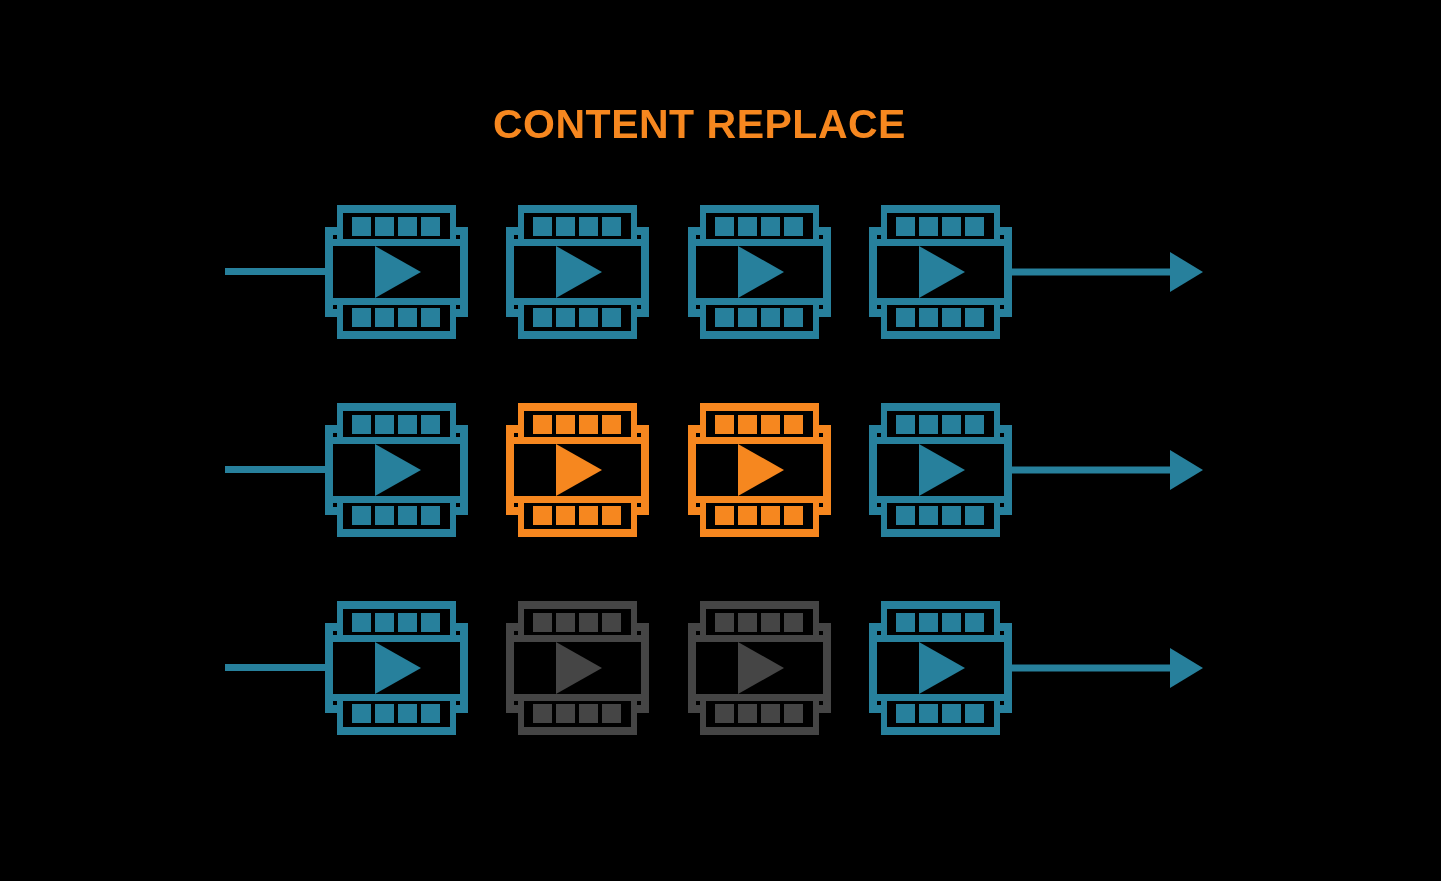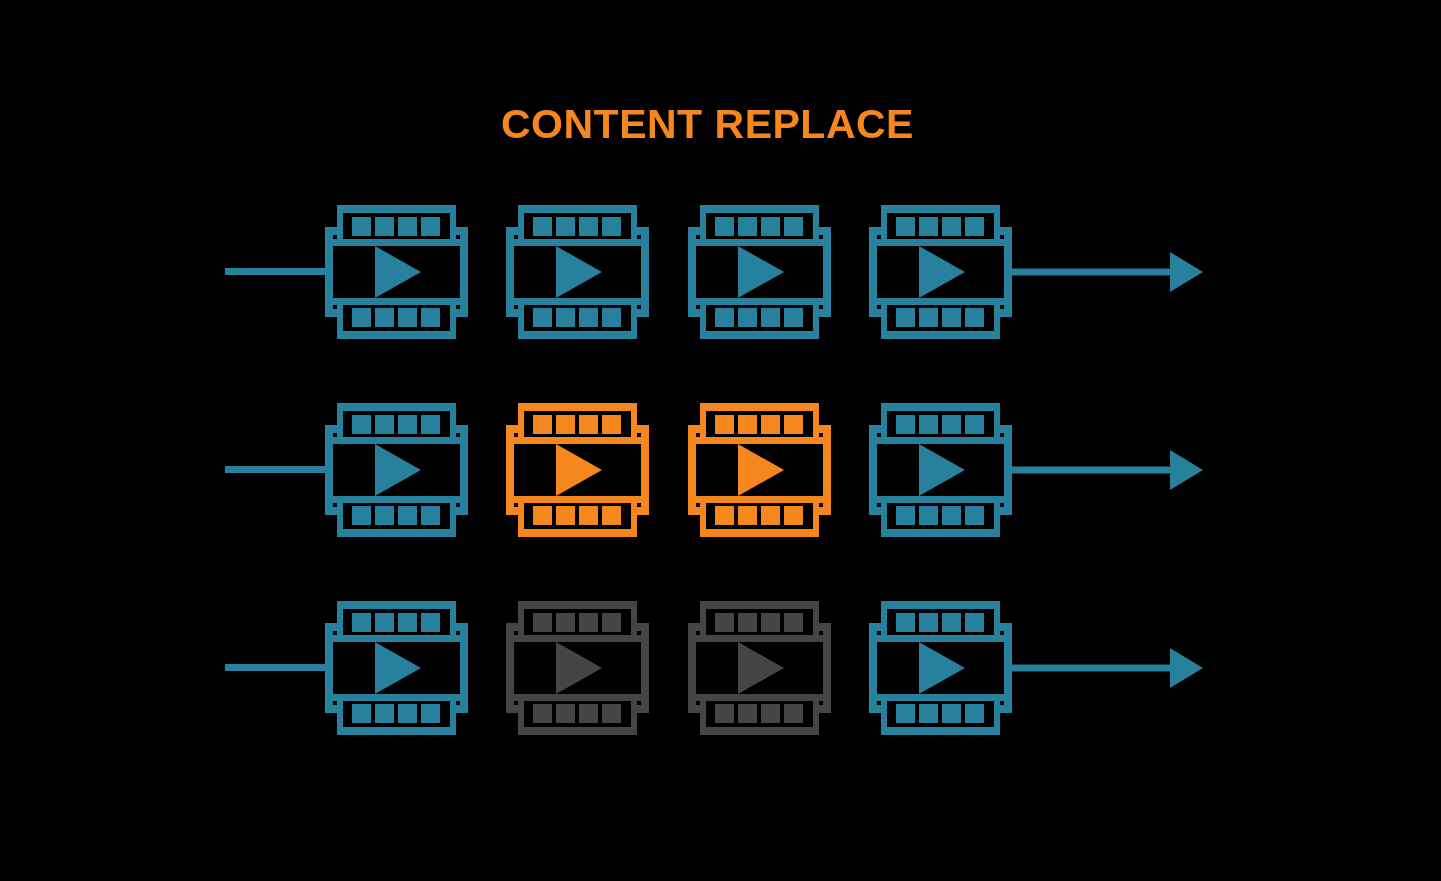--- a/index.html
+++ b/index.html
@@ -5,21 +5,21 @@
   html,body { margin:0; padding:0; background:#000; }
   .canvas {
     position:relative;
     width:1441px; height:881px;
     background:#000000;
     overflow:hidden;
     font-family:"Liberation Sans", sans-serif;
   }
   .title {
     position:absolute;
-    top:100px; left:16px; width:1327px;
+    top:100px; left:8px; width:1327px;
     text-align:center;
     font-size:41px;
     font-weight:700;
     letter-spacing:0.5px;
     line-height:48px;
     white-space:nowrap;
     padding-left:28px;
   }
   .row { position:absolute; left:0; width:100%; height:142px; }
   .r0 { top:201px; }

